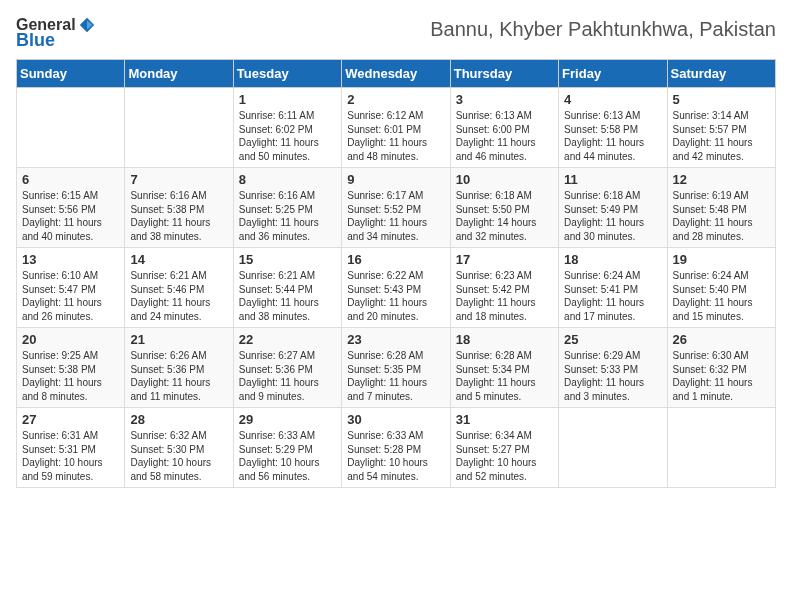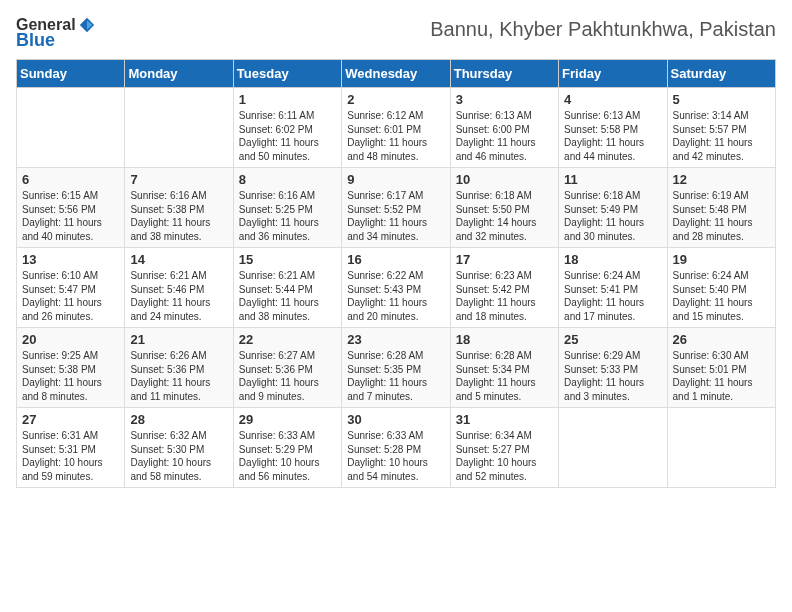--- a/index.html
+++ b/index.html
@@ -280,21 +280,21 @@
         </td>
         <td>
           <span class="day-num">25</span>
           <div class="cell-text">Sunrise: 6:29 AM</div>
           <div class="cell-text">Sunset: 5:33 PM</div>
           <div class="cell-text">Daylight: 11 hours and 3 minutes.</div>
         </td>
         <td>
           <span class="day-num">26</span>
           <div class="cell-text">Sunrise: 6:30 AM</div>
-          <div class="cell-text">Sunset: 5:01 PM</div>
+          <div class="cell-text">Sunset: 6:32 PM</div>
           <div class="cell-text">Daylight: 11 hours and 1 minute.</div>
         </td>
       </tr>
       <tr>
         <td>
           <span class="day-num">27</span>
           <div class="cell-text">Sunrise: 6:31 AM</div>
           <div class="cell-text">Sunset: 5:31 PM</div>
           <div class="cell-text">Daylight: 10 hours and 59 minutes.</div>
         </td>

